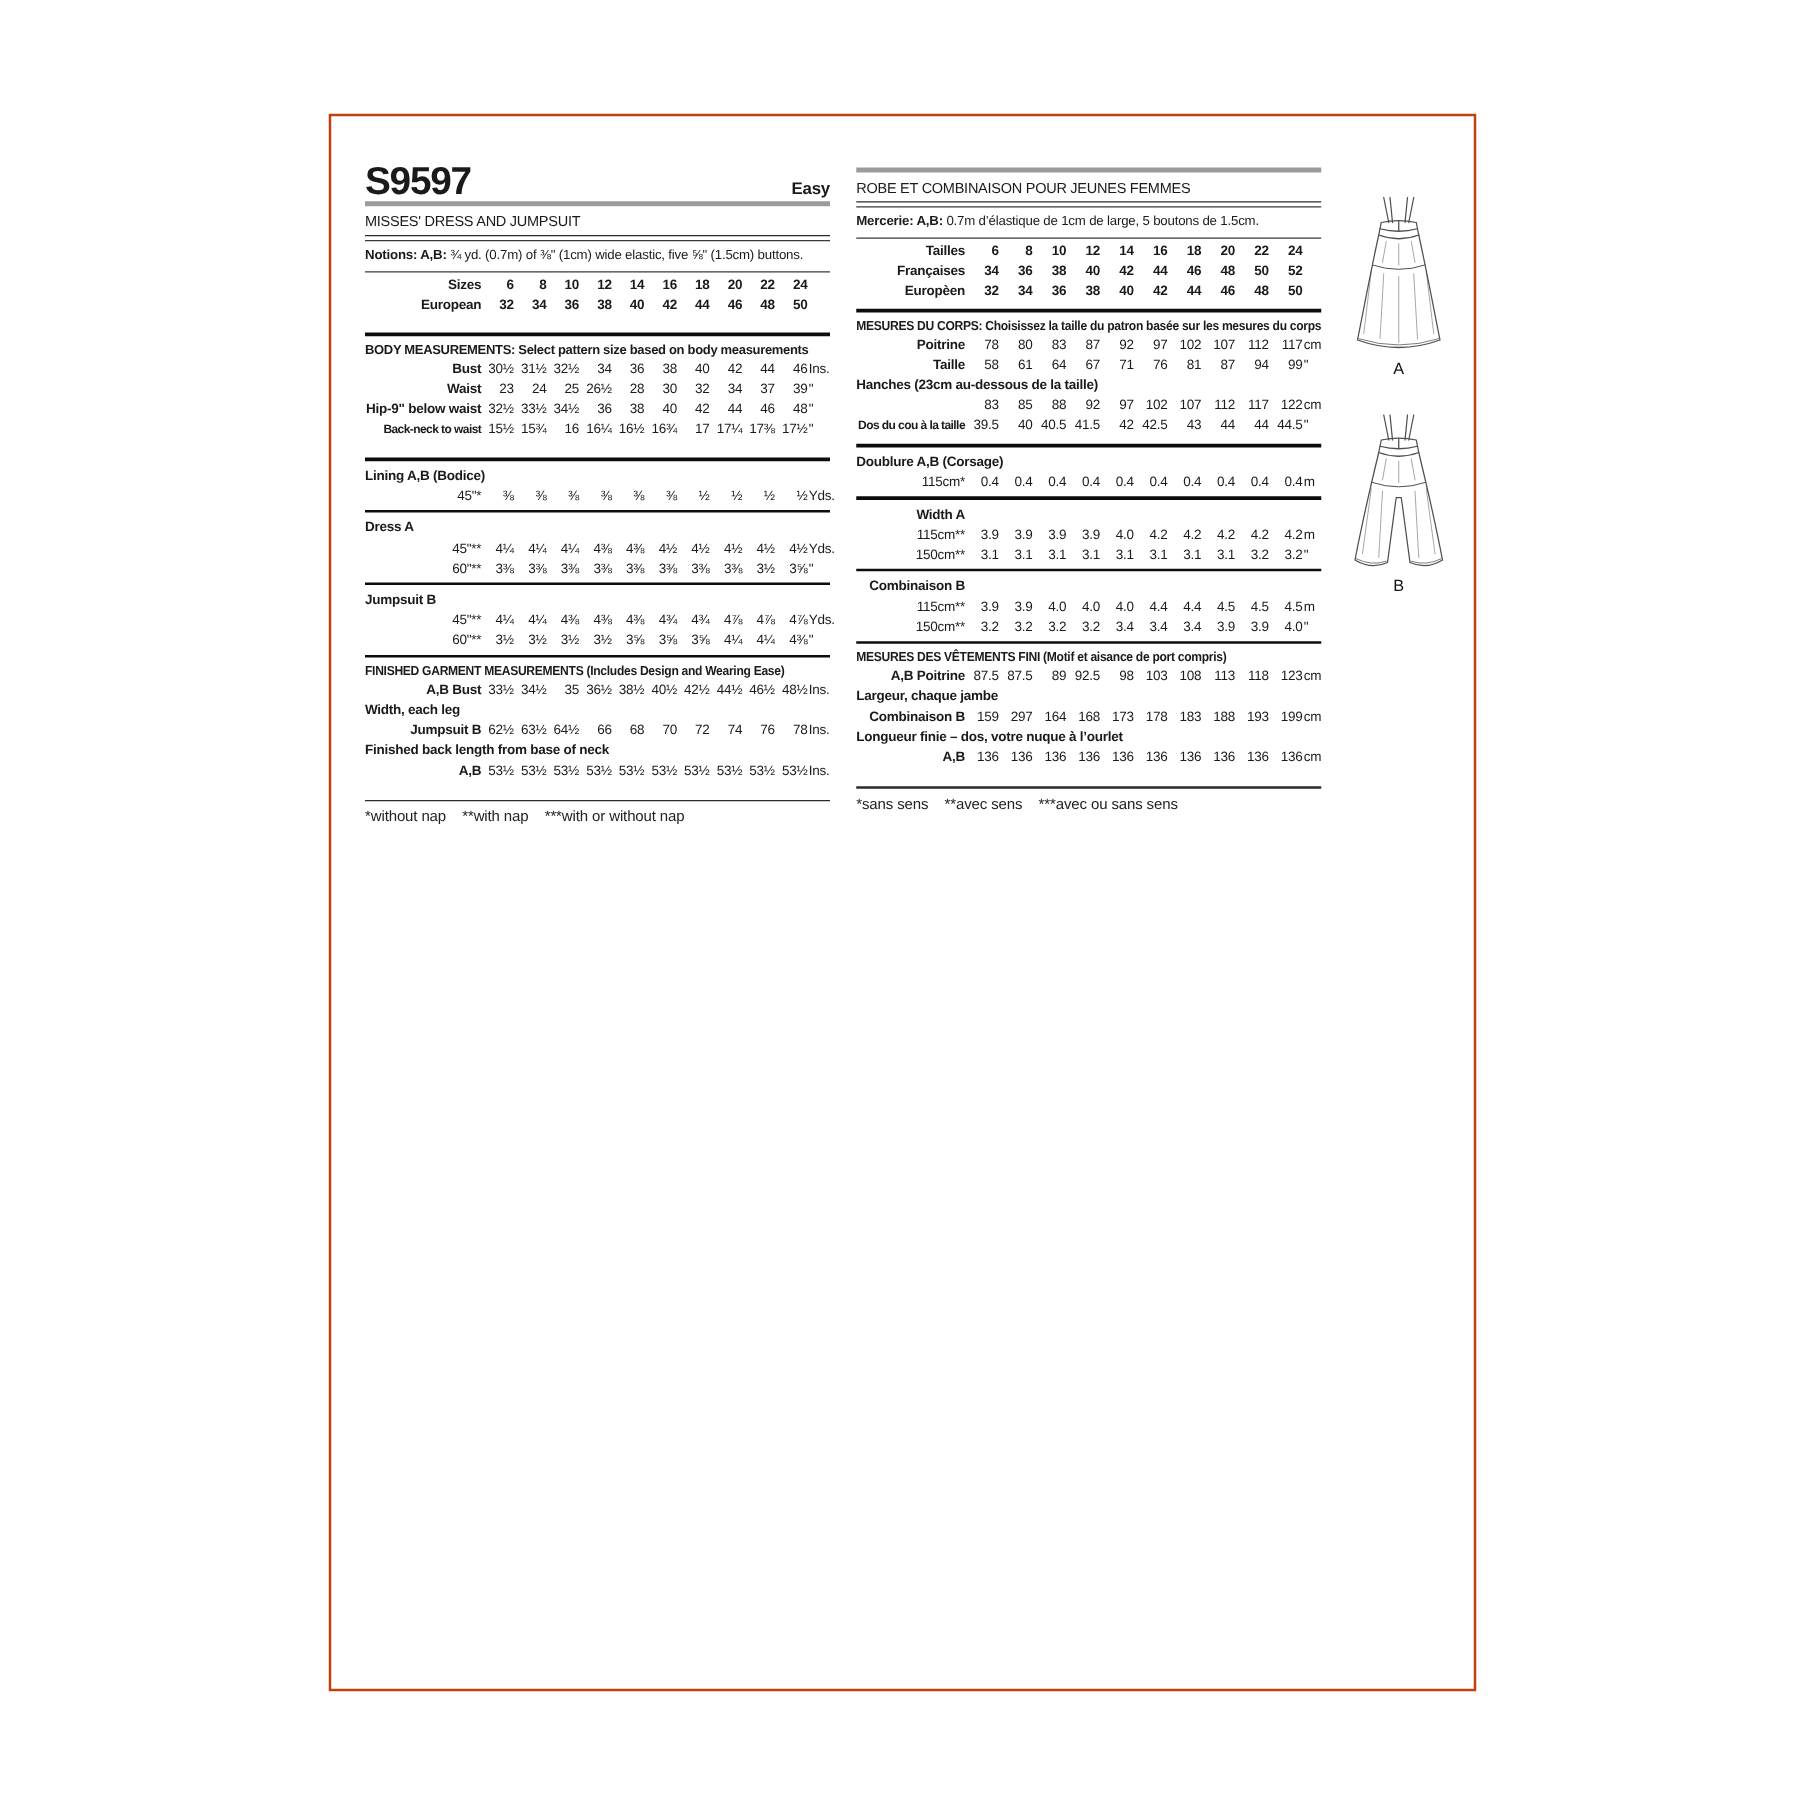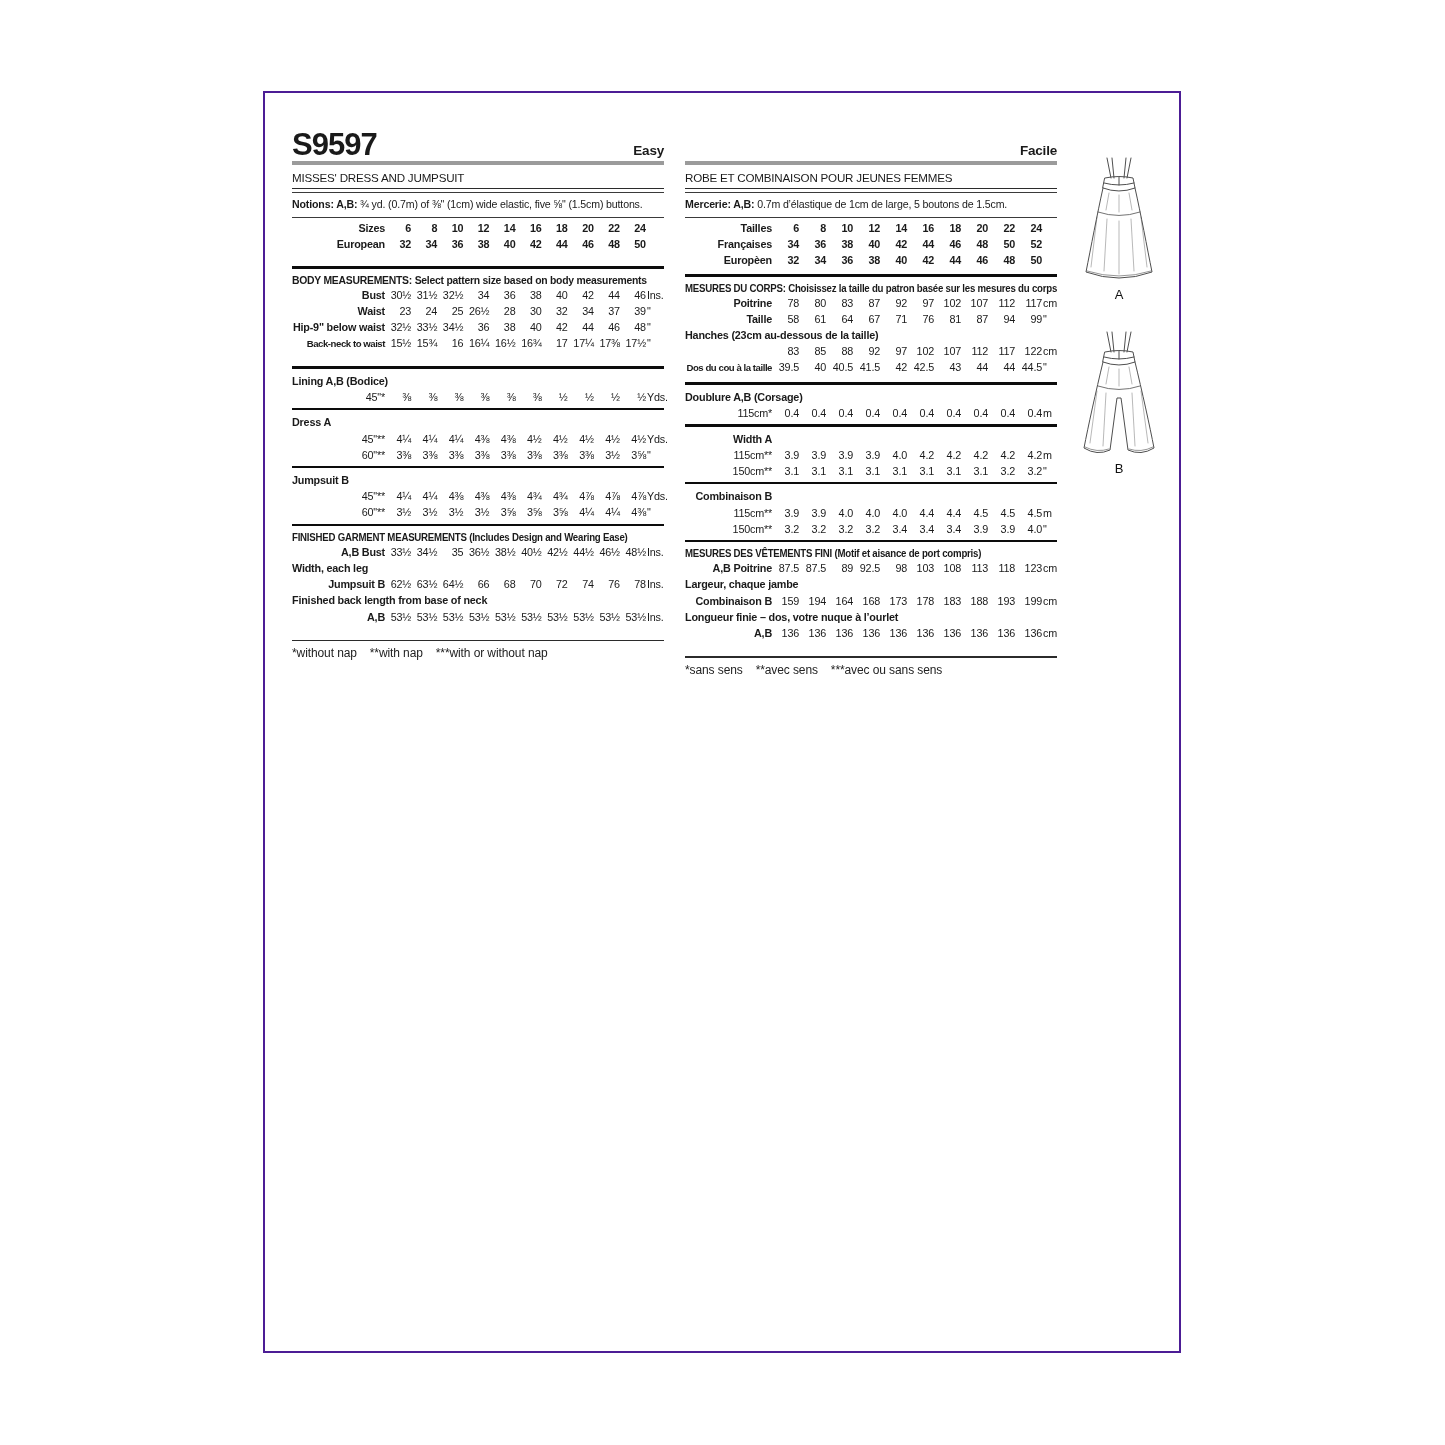--- a/index.html
+++ b/index.html
@@ -3,21 +3,21 @@
 <meta charset="utf-8">
 <style>
   html,body{margin:0;padding:0;}
   body{
     width:1445px;height:1445px;position:relative;background:#ffffff;
     font-family:"Liberation Sans", sans-serif;color:#1a1a1a;
     -webkit-font-smoothing:antialiased;
   }
   .card{
     position:absolute;left:263px;top:91px;width:918px;height:1262px;
-    background:#fff;border:2px solid #4c1d95;box-sizing:border-box;
+    background:#fff;border:2px solid #c2410c;box-sizing:border-box;
   }
   .col{position:absolute;top:38px;}
   .col-left{left:27px;width:372px;}
   .col-right{left:420px;width:372px;}
 
   .titlebar{display:flex;justify-content:flex-end;align-items:flex-end;height:27px;}
   .col-left .titlebar{justify-content:space-between;}
   .code{font-size:31px;font-weight:700;letter-spacing:-1px;line-height:26px;}
   .ease{font-size:13.5px;font-weight:700;letter-spacing:-0.2px;}
   .grayrule{height:3.5px;background:#9b9b9b;margin:3px 0 5px;}
@@ -282,23 +282,20 @@
           <div class="mval">53½</div>
           <div class="mval">53½</div>
           <div class="munit">Ins.</div>
         </div>
         <div class="rule w2" style="margin-top: 15px;"></div>
         <div class="foot">*without nap    **with nap    ***with or without nap</div>
       </div>
   </div>
 
   <div class="col col-right">
-    <div class="titlebar">
-      <div class="ease">Facile</div>
-    </div>
     <div class="grayrule"></div>
     <div>
         <div class="h2line">ROBE ET COMBINAISON POUR JEUNES FEMMES</div>
         <div class="rule w2"></div>
         <div class="rule w1"></div>
         <div class="para"><b>Mercerie: A,B:</b><span> 0.7m d’élastique de 1cm de large, 5 boutons de 1.5cm.</span></div>
         <div class="rule w1"></div>
         <div class="mrow bv">
           <div class="mlabel">Tailles</div>
           <div class="mval">6</div>
@@ -496,21 +493,21 @@
           <div class="mval">118</div>
           <div class="mval">123</div>
           <div class="munit">cm</div>
         </div>
         <div class="mrow lonly">
           <div class="mlabel">Largeur, chaque jambe</div>
         </div>
         <div class="mrow">
           <div class="mlabel">Combinaison B</div>
           <div class="mval">159</div>
-          <div class="mval">194</div>
+          <div class="mval">297</div>
           <div class="mval">164</div>
           <div class="mval">168</div>
           <div class="mval">173</div>
           <div class="mval">178</div>
           <div class="mval">183</div>
           <div class="mval">188</div>
           <div class="mval">193</div>
           <div class="mval">199</div>
           <div class="munit">cm</div>
         </div>

